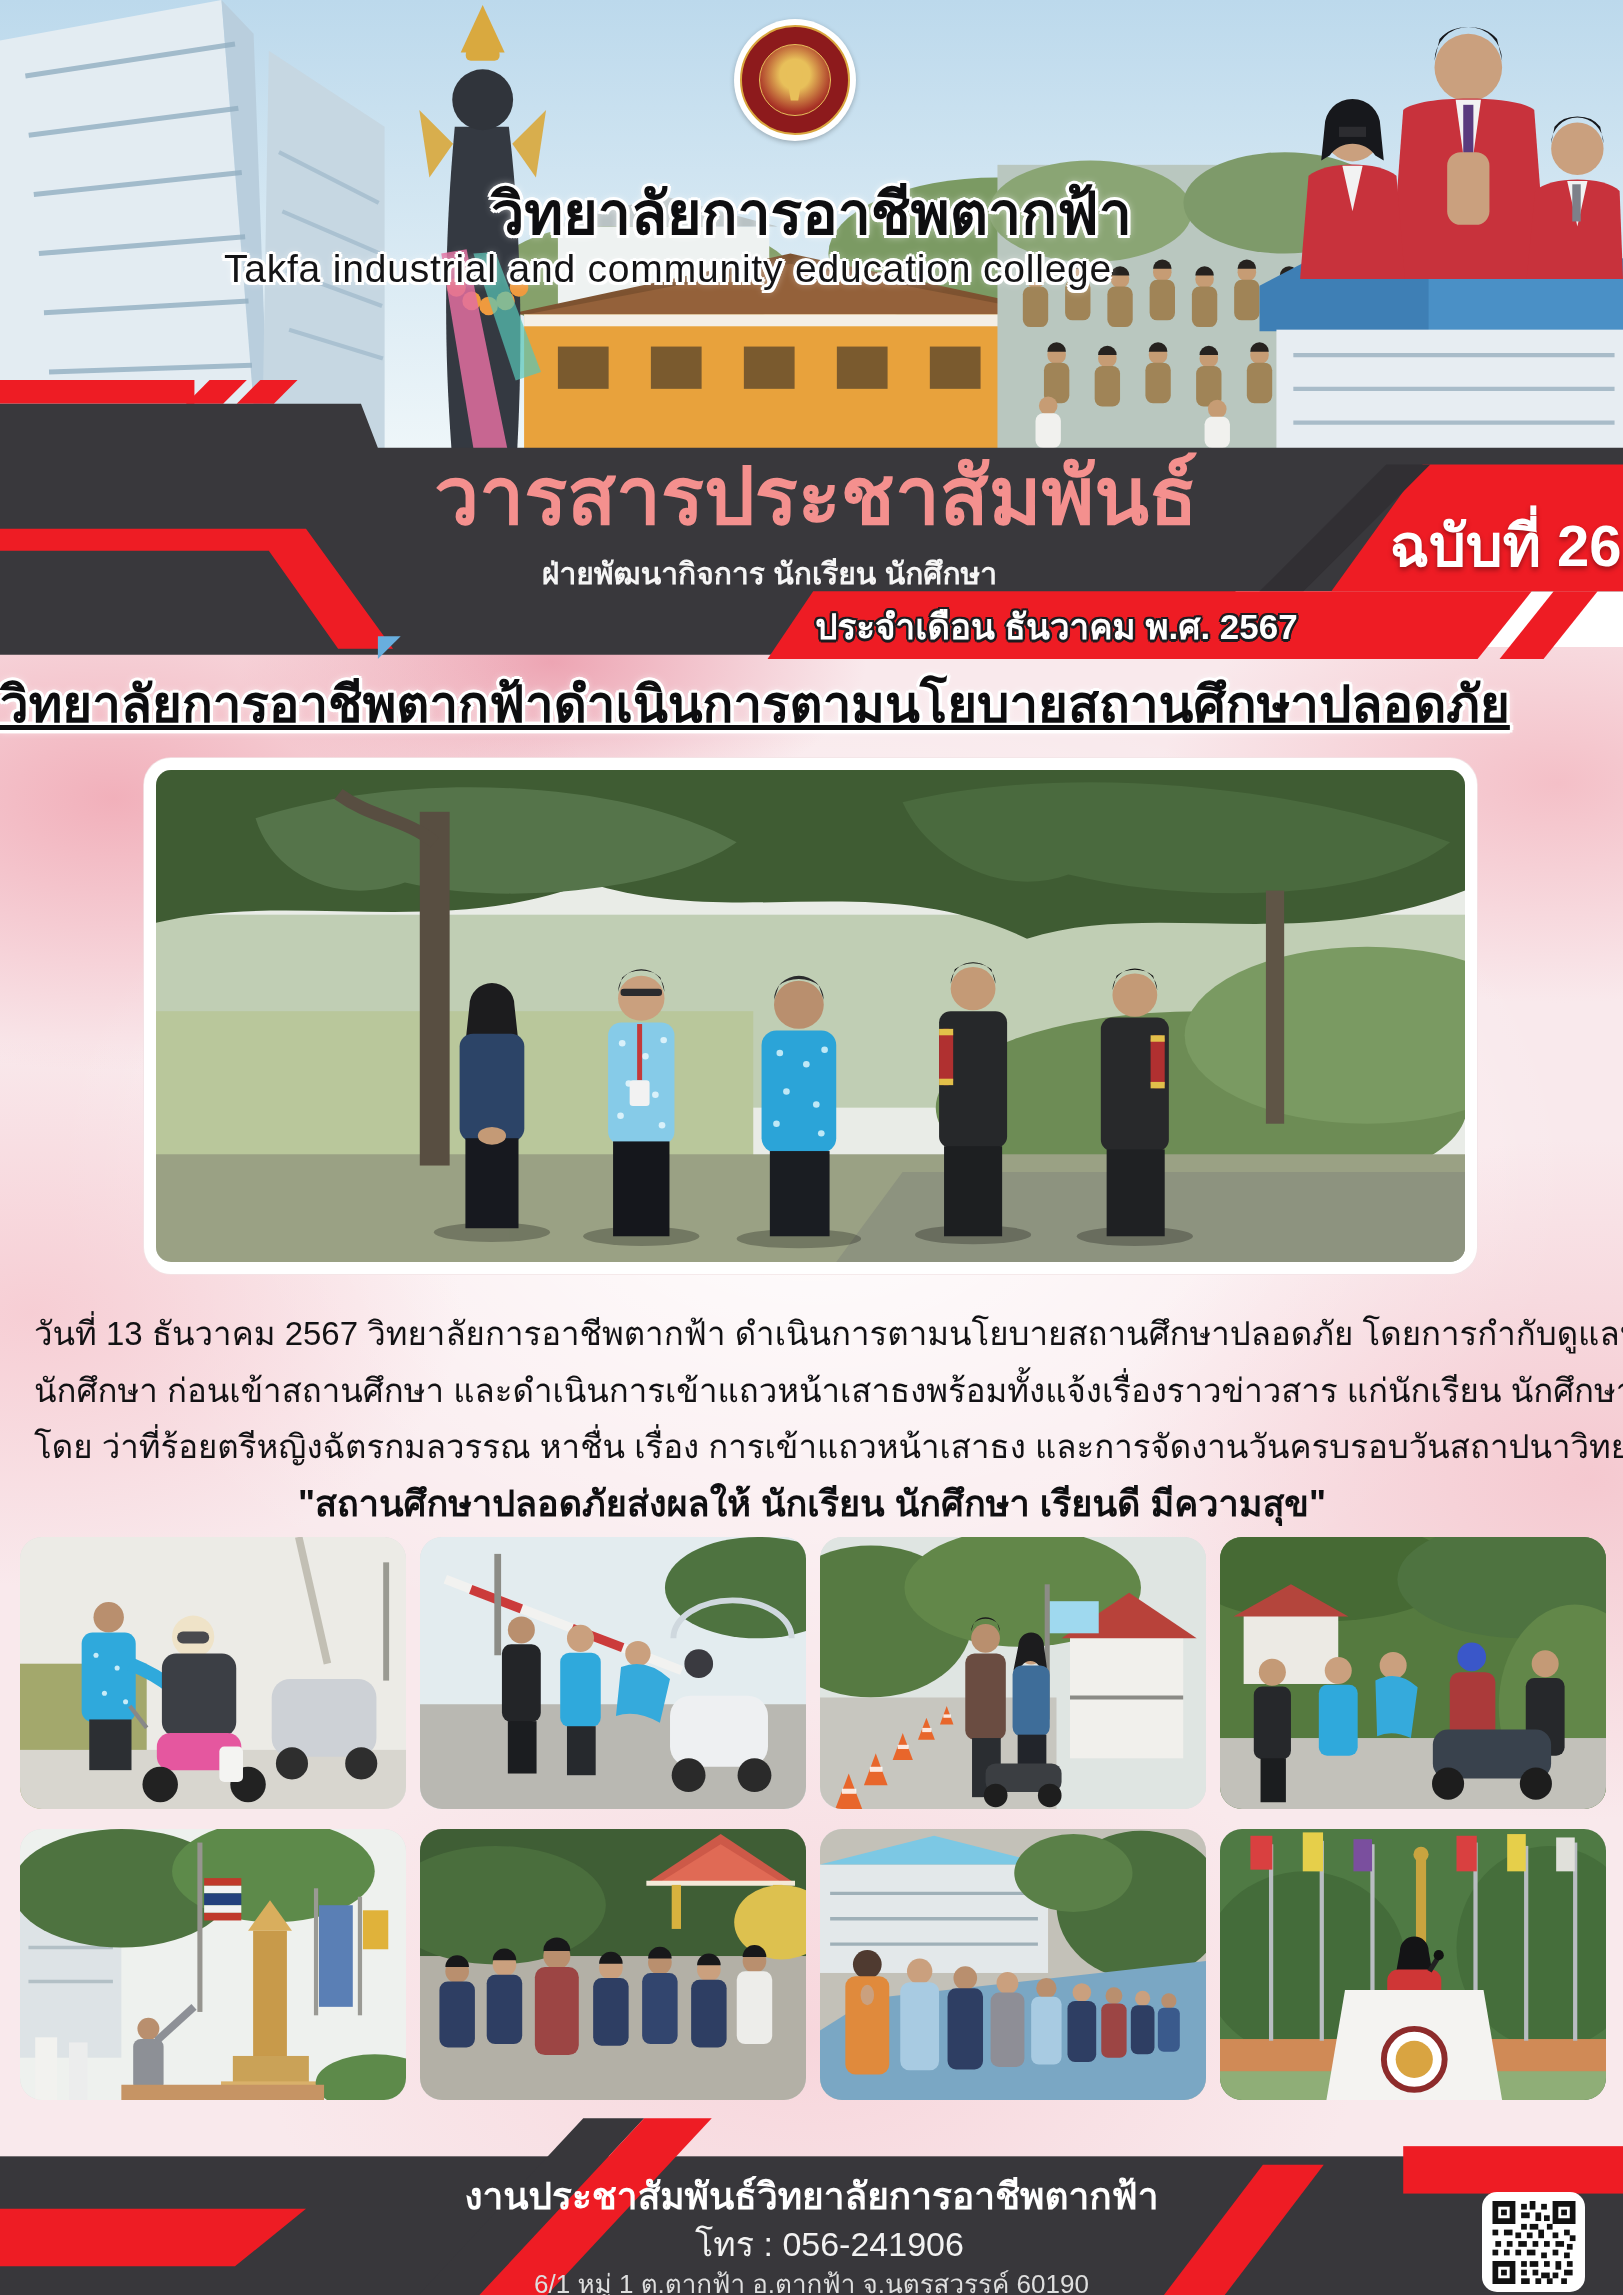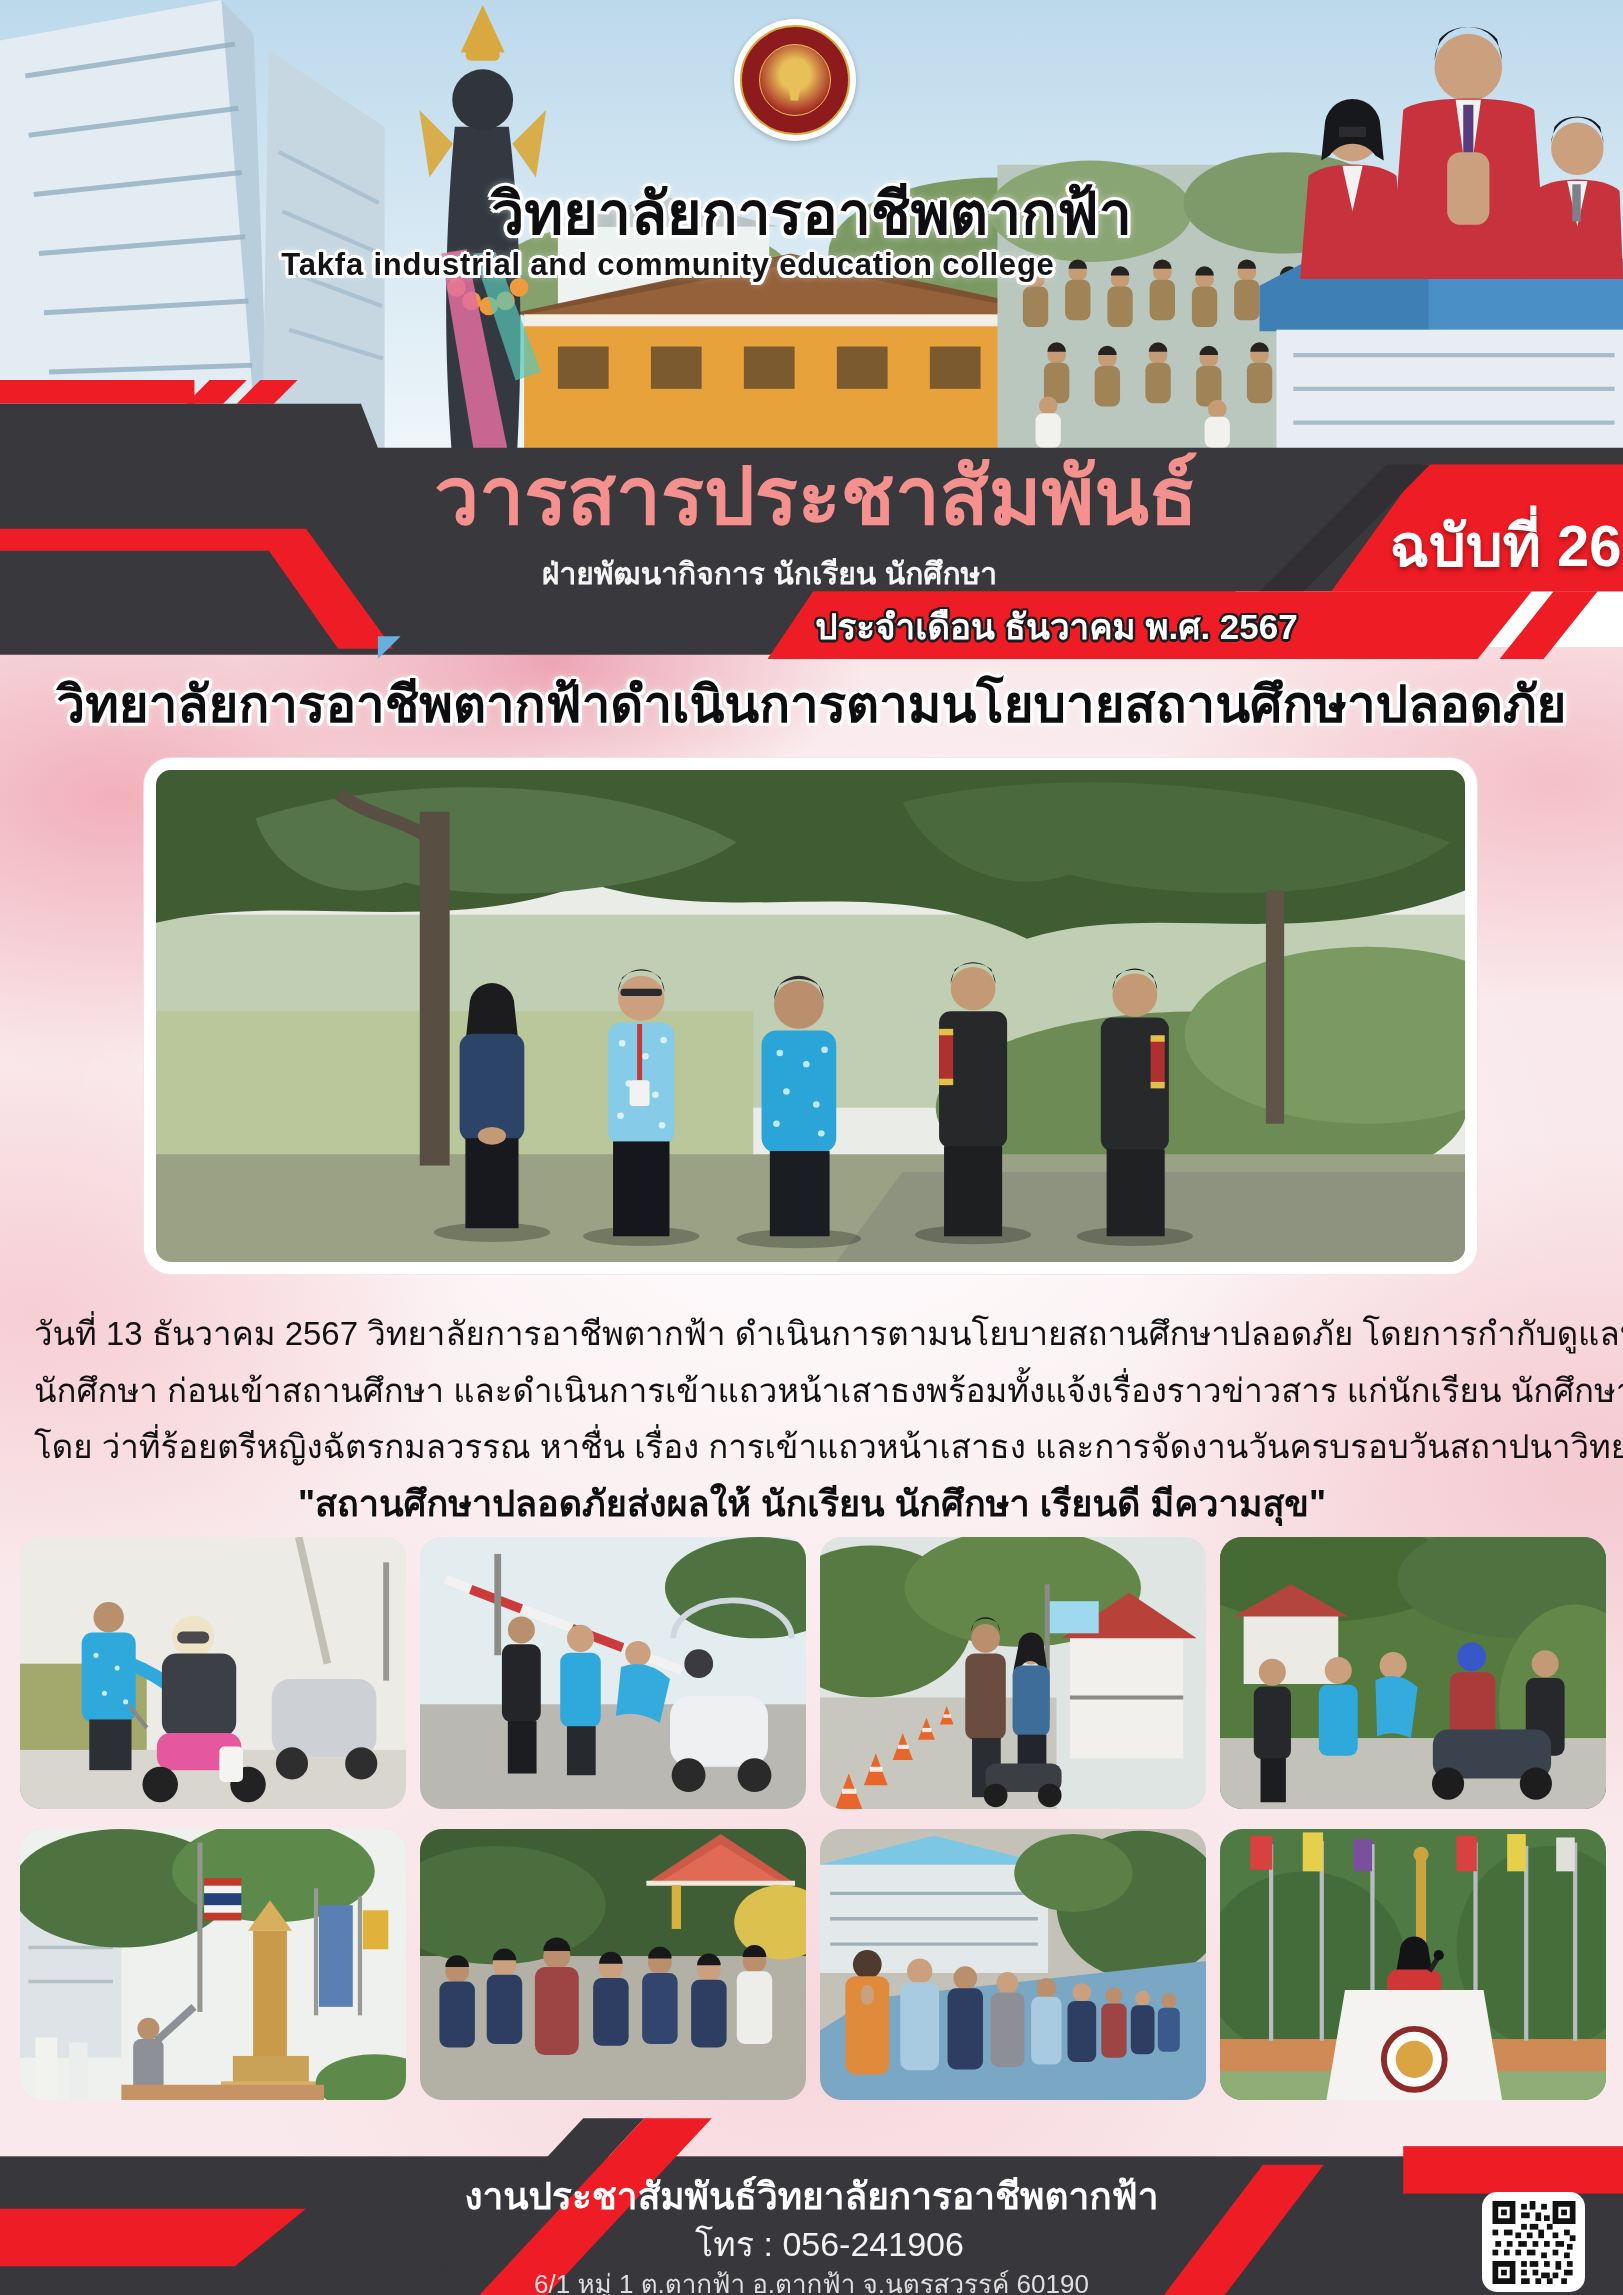--- a/index.html
+++ b/index.html
@@ -160,21 +160,21 @@
         <rect x="1860" y="218" width="10" height="44" fill="#7d8089"></rect>
       </g>
     </svg>
     
     <div class="abs logo" style="left:734px;top:18.6px">
       <div class="ring"></div>
       <div class="core"></div>
       <div class="glyph"></div>
     </div>
     <div class="abs ctr outline-w" style="left:0;top:166px;width:1623px;font-size:59px;font-weight:bold;color:#0e0e10;">วิทยาลัยการอาชีพตากฟ้า</div>
-    <div class="abs ctr outline-w" style="left:0;top:247px;width:1336px;font-size:31px;font-weight:bold;letter-spacing:0.8px;color:#141416;">Takfa industrial and community education college</div>
+    <div class="abs ctr outline-w" style="left:0;top:247px;width:1336px;font-size:39px;font-weight:normal;letter-spacing:0.8px;color:#141416;">Takfa industrial and community education college</div>
   </div>
 
   <div class="abs pinkbg" style="left:0;top:647px;width:1623px;height:1513px"></div>
 
   <svg class="abs" style="left:0;top:380px" width="1623" height="279" viewBox="0 0 1920 330" preserveAspectRatio="none">
     <rect x="0" y="0" width="230" height="28" fill="#ee1c24"></rect>
     <polygon points="248,0 292,0 264,28 220,28" fill="#ee1c24"></polygon>
     <polygon points="308,0 352,0 324,28 280,28" fill="#ee1c24"></polygon>
     <path d="M0,28 H427 L447,80 H1920 V250 H1462 L1398,325 H0 Z" fill="#39383c"></path>
     <path d="M0,176 H362 L465,318 H400 L318,202 H0 Z" fill="#ee1c24"></path>
@@ -182,21 +182,21 @@
     <polygon points="1683,100 1920,100 1920,250 1575,250" fill="#ee1c24"></polygon>
     <polygon points="1640,100 1692,100 1542,250 1490,250" fill="#312f33"></polygon>
     <polygon points="962,250 1812,250 1748,330 908,330" fill="#ee1c24"></polygon>
     <polygon points="1838,250 1890,250 1826,330 1774,330" fill="#ee1c24"></polygon>
   </svg>
   <div class="abs ctr" style="left:355px;top:451px;width:922px;font-size:80px;line-height:1.15;font-weight:bold;color:#f4908e;">วารสารประชาสัมพันธ์</div>
   <div class="abs ctr" style="left:355px;top:550px;width:829px;font-size:30px;font-weight:bold;color:#f5f5f5;">ฝ่ายพัฒนากิจการ นักเรียน นักศึกษา</div>
   <div class="abs ctr outline-d" style="left:803px;top:599px;width:507px;font-size:35px;font-weight:bold;color:#fff;">ประจำเดือน ธันวาคม พ.ศ. 2567</div>
   <div class="abs ctr" style="left:1387px;top:499px;width:237px;font-size:58px;font-weight:bold;color:#fff;text-shadow:0 2.5px 5px rgba(0,0,0,.35);">ฉบับที่ 26</div>
 
-  <div class="abs ctr outline-w" style="left:0;top:663px;width:1623px;font-size:51px;font-weight:bold;color:#0d0d0f;white-space:nowrap;">วิทยาลัยการอาชีพตากฟ้าดำเนินการตามนโยบายสถานศึกษาปลอดภัย</div>
+  <div class="abs ctr outline-w" style="left:0;top:663px;width:1343px;font-size:51px;font-weight:bold;color:#0d0d0f;white-space:nowrap;text-decoration:underline;">วิทยาลัยการอาชีพตากฟ้าดำเนินการตามนโยบายสถานศึกษาปลอดภัย</div>
 
   <div class="abs mainphoto" style="left:144px;top:758px;width:1309px;height:492px">
     <svg viewBox="0 0 1578 612" preserveAspectRatio="none">
       <rect width="1578" height="612" fill="#e9ece7"></rect>
       <rect x="0" y="180" width="1578" height="240" fill="#9fb68a" opacity=".55"></rect>
       <path d="M0,0 H1578 V150 C1380,230 1200,160 1050,210 C870,120 700,200 520,140 C350,210 160,150 0,190 Z" fill="#3f5c33"></path>
       <path d="M120,60 C300,0 560,10 700,90 C620,150 420,170 300,140 C220,170 140,130 120,60 Z" fill="#55744a"></path>
       <path d="M900,40 C1100,-10 1380,20 1560,90 C1480,160 1260,170 1100,130 C1020,160 930,110 900,40 Z" fill="#4a6a3e"></path>
       <rect x="0" y="300" width="720" height="200" fill="#b9c79b"></rect>
       <ellipse cx="1260" cy="420" rx="320" ry="120" fill="#6d8c55"></ellipse>

